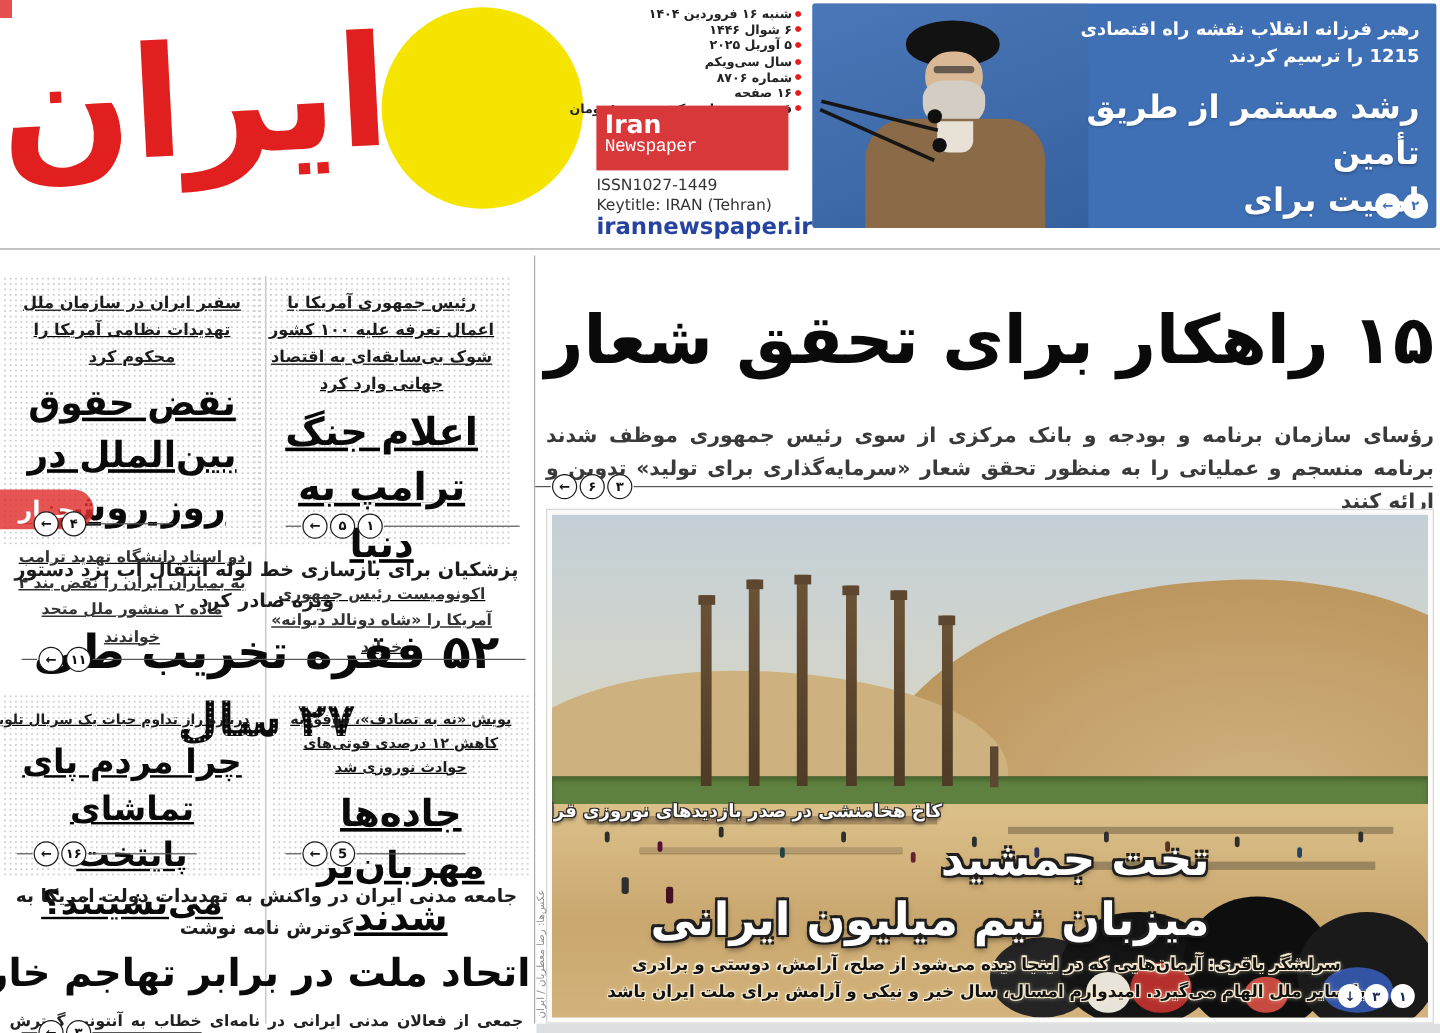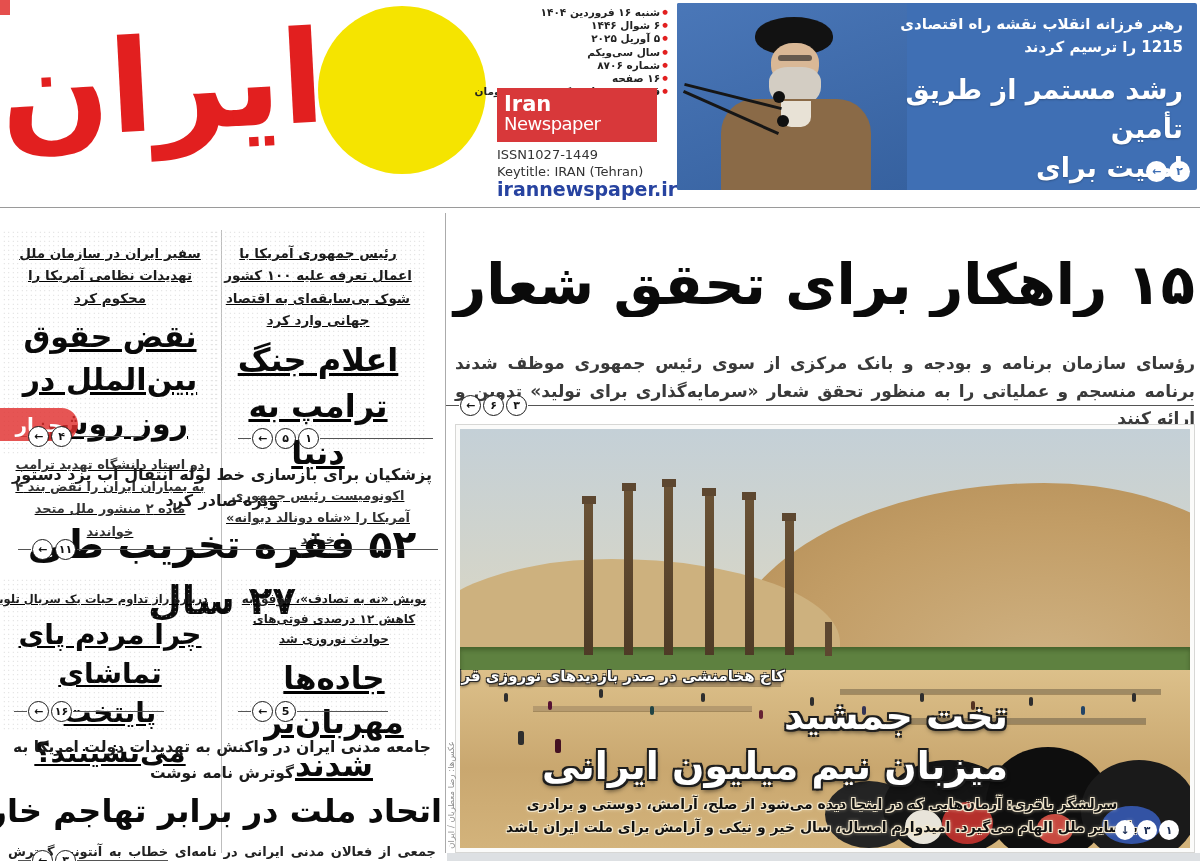--- a/index.html
+++ b/index.html
@@ -11,21 +11,21 @@
   .logo{left:0;top:-14px;width:316px;height:210px;color:#e21f1f;font-weight:bold;
         font-size:128px;line-height:200px;text-align:center;transform:rotate(-3deg);}
   .logo-circle{left:318px;top:6px;width:168px;height:168px;border-radius:50%;background:#f5e400;}
   .dateline{left:492px;top:6px;width:176px;margin:0;padding:0;list-style:none;
             direction:rtl;text-align:right;color:#222;}
   .dateline li{font-size:10.5px;font-weight:bold;line-height:1.16;margin-bottom:1px;white-space:nowrap;}
   .dateline li::before{content:"● ";color:#e21f1f;font-size:6.5px;vertical-align:2px;}
   .brand{left:497px;top:88px;width:160px;height:54px;background:#d8383a;color:#fff;
          padding:5px 7px;box-sizing:border-box;}
   .brand .b1{font-size:21px;font-weight:bold;line-height:1.05;}
-  .brand .b2{font-size:18px;font-weight:normal;line-height:1.05;letter-spacing:-0.5px;}
+  .brand .b2{font-size:15px;font-weight:normal;line-height:1.05;letter-spacing:-0.5px;font-family:Liberation Mono, monospace;}
   .issn{left:497px;top:147px;width:190px;font-size:13px;color:#333;line-height:1.3;}
   .website{left:497px;top:178px;width:190px;font-size:19px;font-weight:bold;color:#2743a0;}
   .mast-rule{left:0;top:207px;width:1200px;height:1px;background:#9a9a9a;}
   
   .lead{left:677px;top:3px;width:520px;height:187px;background:#3f6fb4;overflow:hidden;border-radius:2px;}
   .lead-text{position:absolute;right:14px;top:10px;width:300px;direction:rtl;text-align:right;color:#fff;}
   .lead-kicker{font-size:15px;font-weight:bold;line-height:1.55;}
   .lead-headline{font-size:27px;font-weight:bold;line-height:1.45;margin-top:10px;text-shadow:0 1px 2px rgba(0,0,0,.25);}
   .lead-refs{position:absolute;right:6px;bottom:8px;display:flex;}
   .lead-refs .c{border:none;background:#fff;color:#3f6fb4;}

